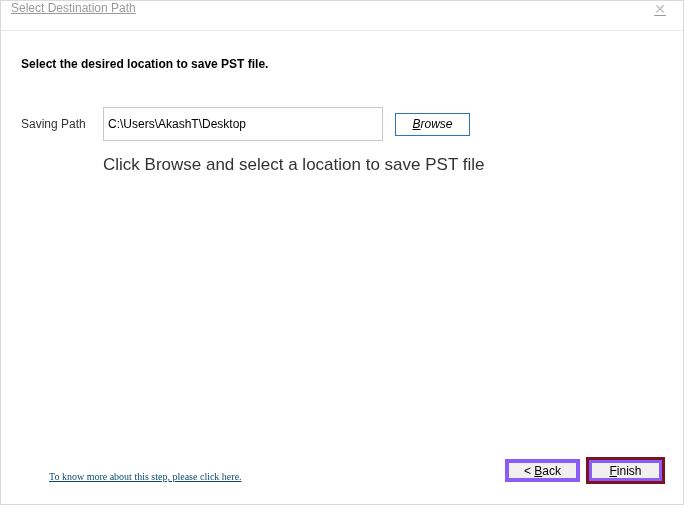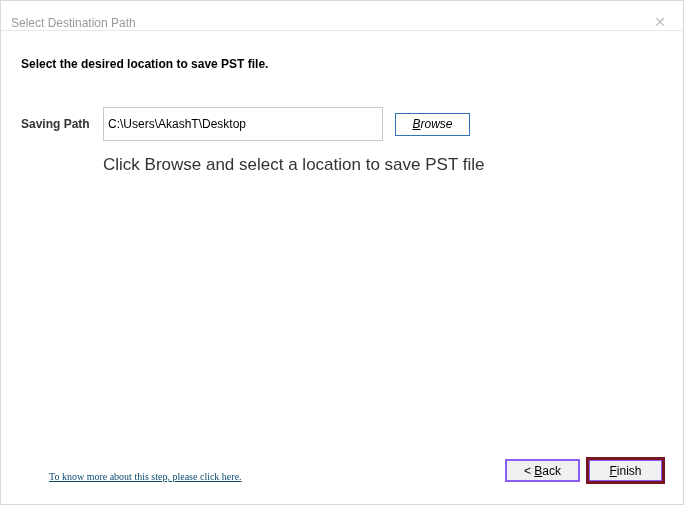--- a/index.html
+++ b/index.html
@@ -19,25 +19,26 @@
       height: 505px;
       border: 1px solid #d9d9d9;
       display: flex;
       flex-direction: column;
       background: #ffffff;
     }
     .titlebar {
       height: 30px;
       background: #ffffff;
       display: flex;
-      align-items: flex-end;
+      align-items: flex-start;
       padding: 0 8px;
       border-bottom: 1px solid #e8e8e8;
       color: #9a9a9a;
       font-size: 12px;
+      text-decoration: underline;
     }
     .titlebar-title {
       flex: 1;
       padding-left: 2px;
     }
     .titlebar-close {
       width: 30px;
       text-align: center;
       color: #bfbfbf;
       font-size: 14px;
@@ -57,21 +58,21 @@
     }
     .row {
       display: flex;
       align-items: center;
       margin-bottom: 14px;
     }
     .label {
       width: 82px;
       font-size: 12px;
       color: #333;
-      font-weight: bold;
+      font-weight: normal;
     }
     .path-input {
       width: 280px;
       height: 22px;
       border: 1px solid #c8c8c8;
       font-size: 12px;
       padding: 16px 4px;
       color: #000;
       outline: none;
     }
@@ -104,21 +105,21 @@
       cursor: default;
       font-family: Liberation Serif, serif;
     }
     .button-row {
       display: flex;
       gap: 8px;
     }
     .btn {
       width: 75px;
       height: 23px;
-      border: 2px solid #8b5cf6;
+      border: 4px solid #8b5cf6;
       background: #f0f0f0;
       font-size: 12px;
       color: #000;
       cursor: default;
     }
     .btn.highlighted {
       outline: 3px solid #7a1423;
       outline-offset: -1px;
     }
     .ul {

